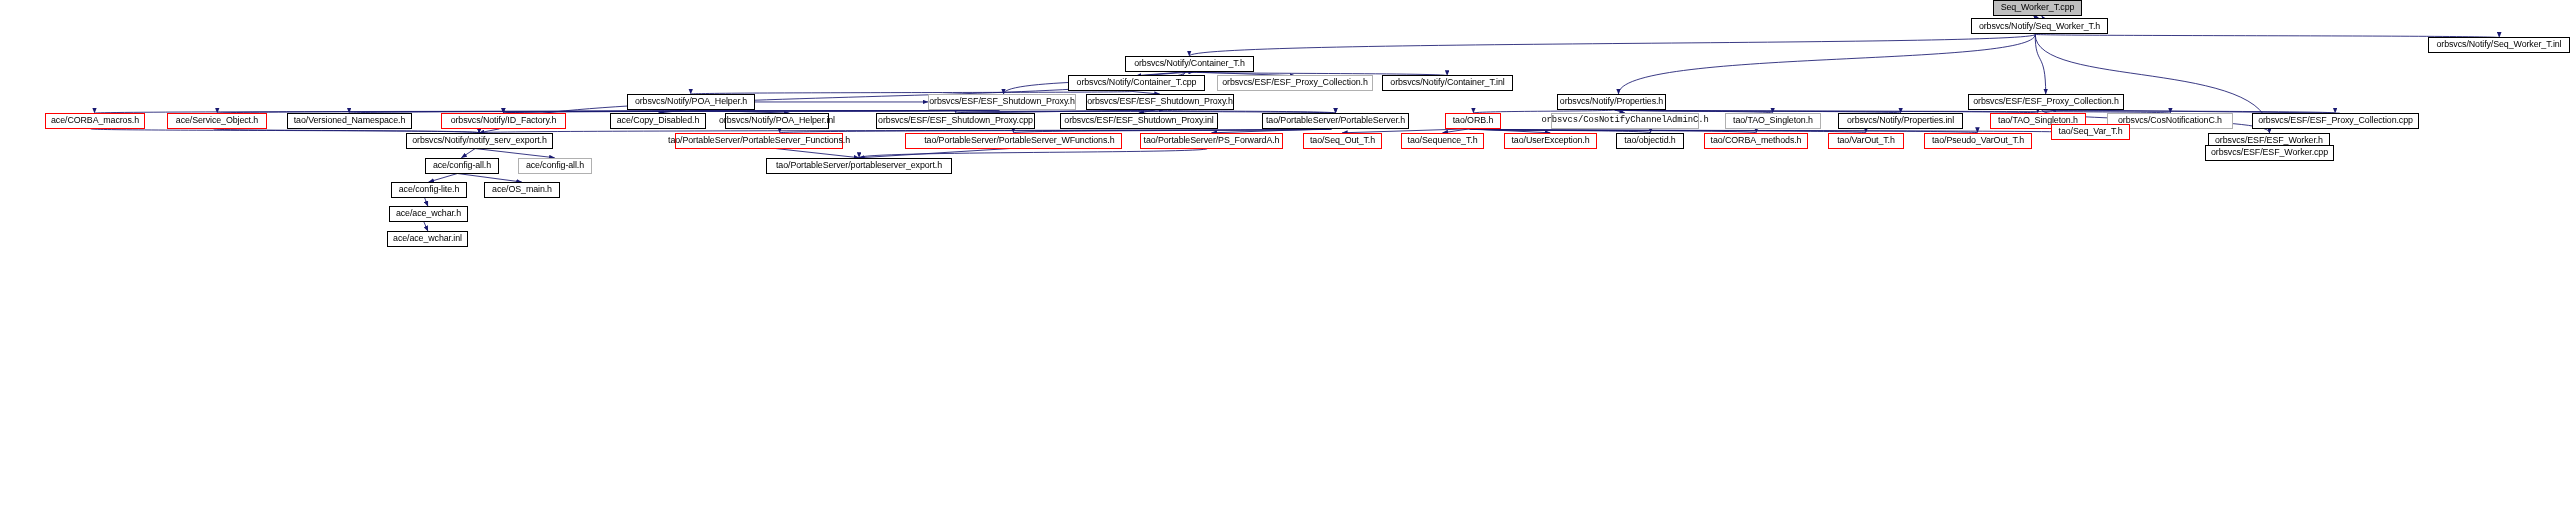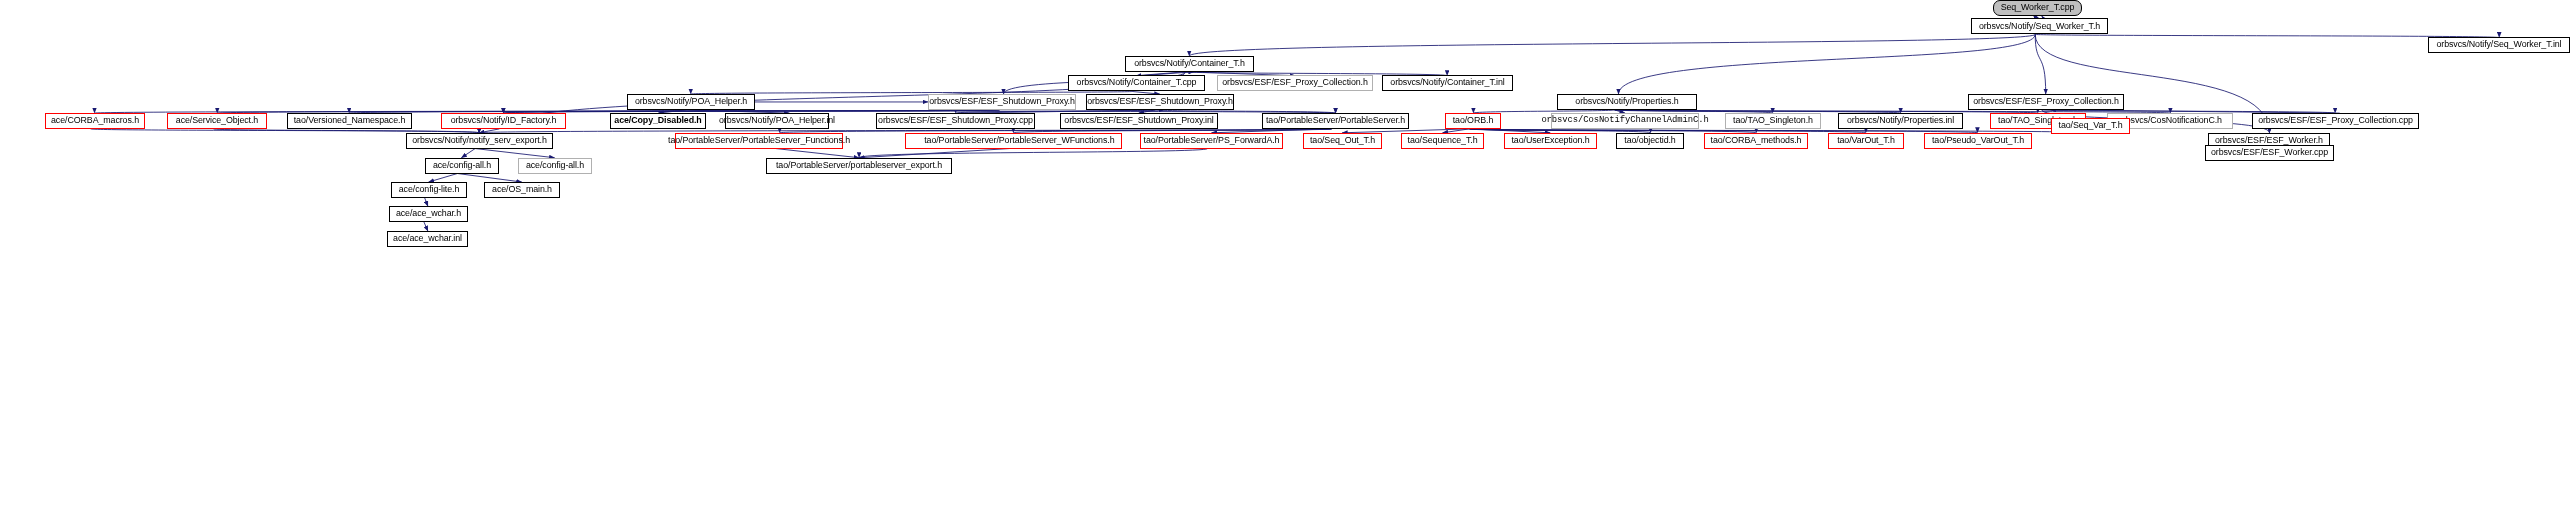--- a/index.html
+++ b/index.html
@@ -30,21 +30,20 @@
     color:#000000;
     font-size:8.9px;
     line-height:1;
     white-space:nowrap;
     padding:0 3.3px;
     letter-spacing:-0.1px;
   }
   .node.root{
     background:#bfbfbf;
     border-color:#000000;
-    border-radius:7px;
   }
   .node.ext{
     border-color:#ff0000;
     background:#ffffff;
   }
   .node.grey{
     border-color:#b0b0b0;
     background:#ffffff;
   }
 </style>
@@ -151,39 +150,39 @@
       </div>
       <div class="node" style="left: 627px; top: 94px; width: 128px;">
         <span>orbsvcs/Notify/POA_Helper.h</span>
       </div>
       <div class="node grey" style="left: 928px; top: 94px; width: 148px;">
         <span>orbsvcs/ESF/ESF_Shutdown_Proxy.h</span>
       </div>
       <div class="node" style="left: 1086px; top: 94px; width: 148px;">
         <span>orbsvcs/ESF/ESF_Shutdown_Proxy.h</span>
       </div>
-      <div class="node" style="left: 1557px; top: 94px; width: 140px;">
+      <div class="node" style="left: 1557px; top: 94px; width: 109px;">
         <span>orbsvcs/Notify/Properties.h</span>
       </div>
       <div class="node" style="left: 1968px; top: 94px; width: 156px;">
         <span>orbsvcs/ESF/ESF_Proxy_Collection.h</span>
       </div>
       <div class="node ext" style="left: 45px; top: 113px; width: 100px; justify-content: center;">
         <span>ace/CORBA_macros.h</span>
       </div>
       <div class="node ext" style="left: 167px; top: 113px; width: 100px; text-align: right;">
         <span>ace/Service_Object.h</span>
       </div>
       <div class="node" style="left: 287px; top: 113px; width: 125px;">
         <span>tao/Versioned_Namespace.h</span>
       </div>
       <div class="node ext" style="left: 441px; top: 113px; width: 125px;">
         <span>orbsvcs/Notify/ID_Factory.h</span>
       </div>
-      <div class="node" style="left: 610px; top: 113px; width: 96px; font-weight: bold;">
+      <div class="node" style="left: 610px; top: 113px; width: 96px;">
         <span>ace/Copy_Disabled.h</span>
       </div>
       <div class="node" style="left: 725px; top: 113px; width: 104px;">
         <span>orbsvcs/Notify/POA_Helper.inl</span>
       </div>
       <div class="node" style="left: 876px; top: 113px; width: 159px;">
         <span>orbsvcs/ESF/ESF_Shutdown_Proxy.cpp</span>
       </div>
       <div class="node" style="left: 1060px; top: 113px; width: 158px;">
         <span>orbsvcs/ESF/ESF_Shutdown_Proxy.inl</span>
@@ -238,21 +237,21 @@
       </div>
       <div class="node ext" style="left: 1704px; top: 133px; width: 104px;">
         <span>tao/CORBA_methods.h</span>
       </div>
       <div class="node ext" style="left: 1828px; top: 133px; width: 76px;">
         <span>tao/VarOut_T.h</span>
       </div>
       <div class="node ext" style="left: 1924px; top: 133px; width: 108px;">
         <span>tao/Pseudo_VarOut_T.h</span>
       </div>
-      <div class="node ext" style="left: 2051px; top: 118px; width: 79px;">
+      <div class="node ext" style="left: 2051px; top: 124px; width: 79px;">
         <span>tao/Seq_Var_T.h</span>
       </div>
       <div class="node" style="left: 2208px; top: 133px; width: 122px;">
         <span>orbsvcs/ESF/ESF_Worker.h</span>
       </div>
       <div class="node" style="left: 425px; top: 158px; width: 74px;">
         <span>ace/config-all.h</span>
       </div>
       <div class="node grey" style="left: 518px; top: 158px; width: 74px;">
         <span>ace/config-all.h</span>

